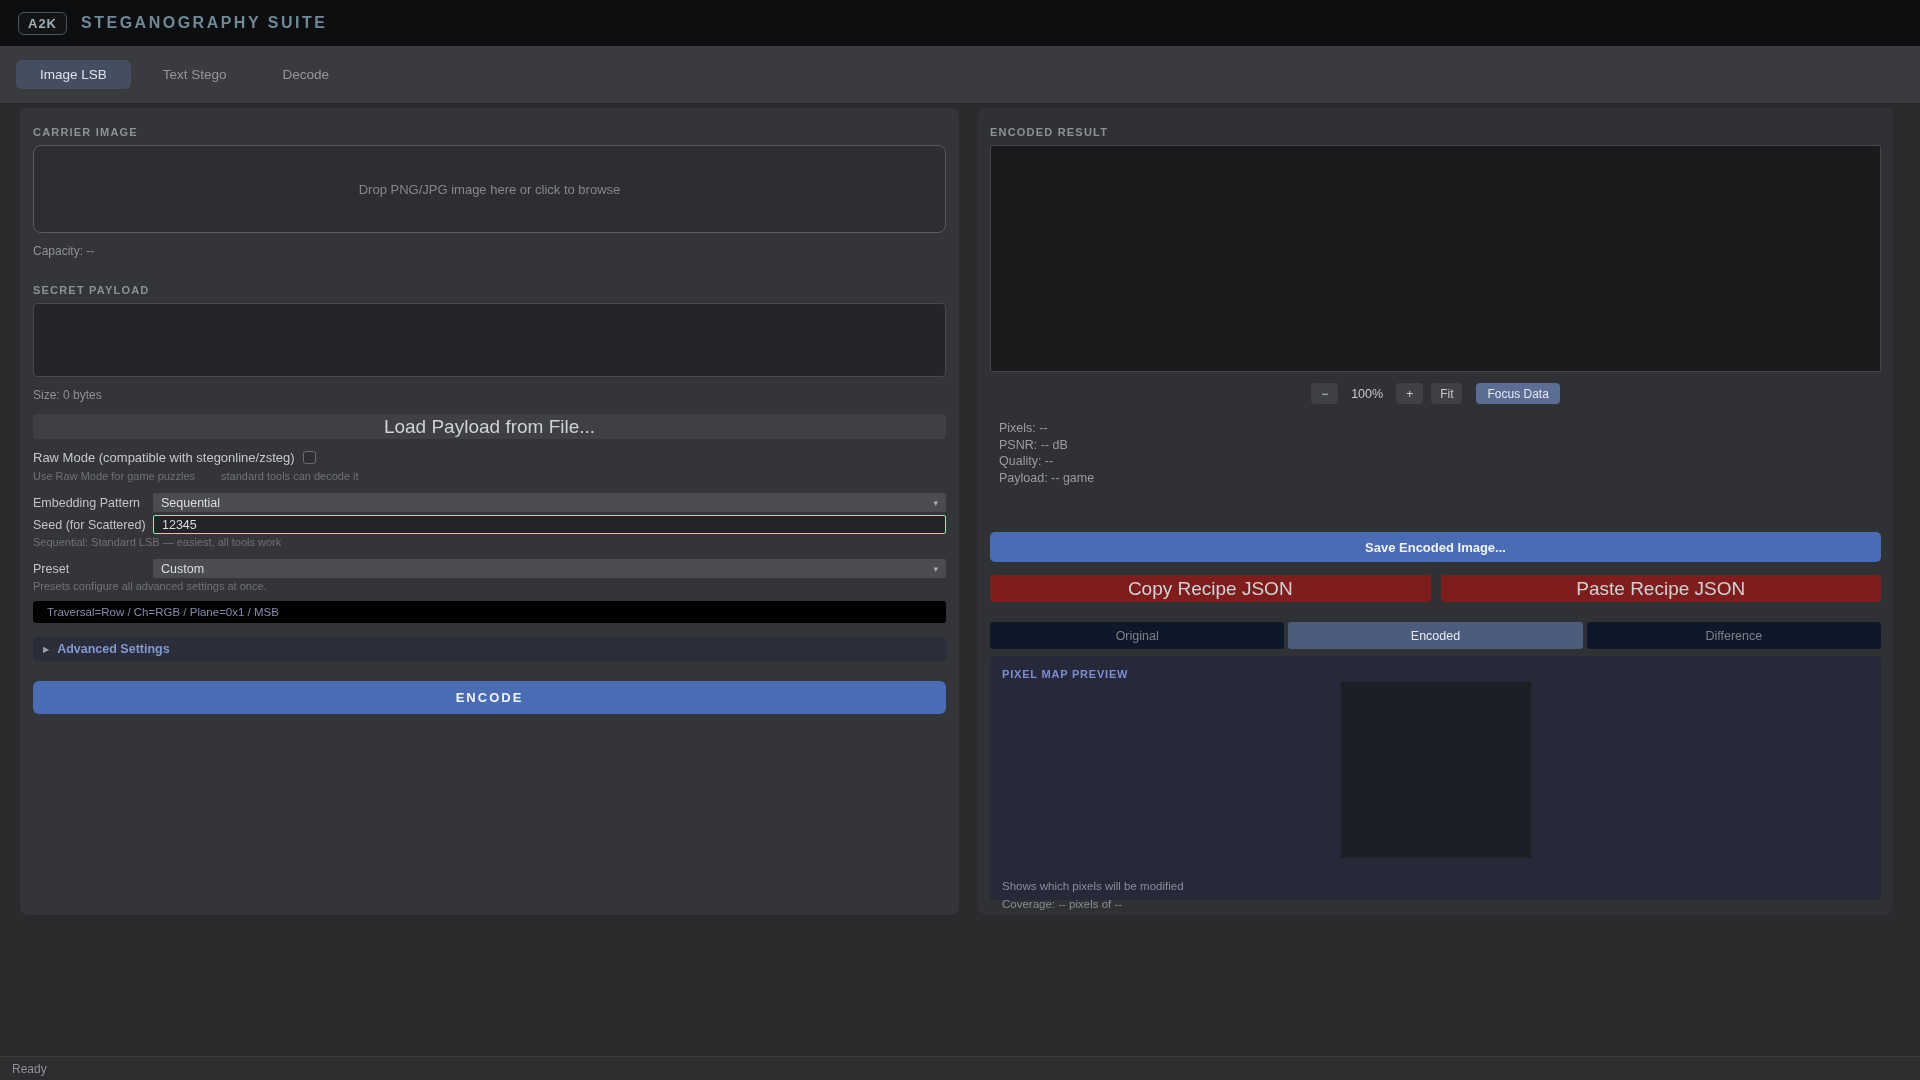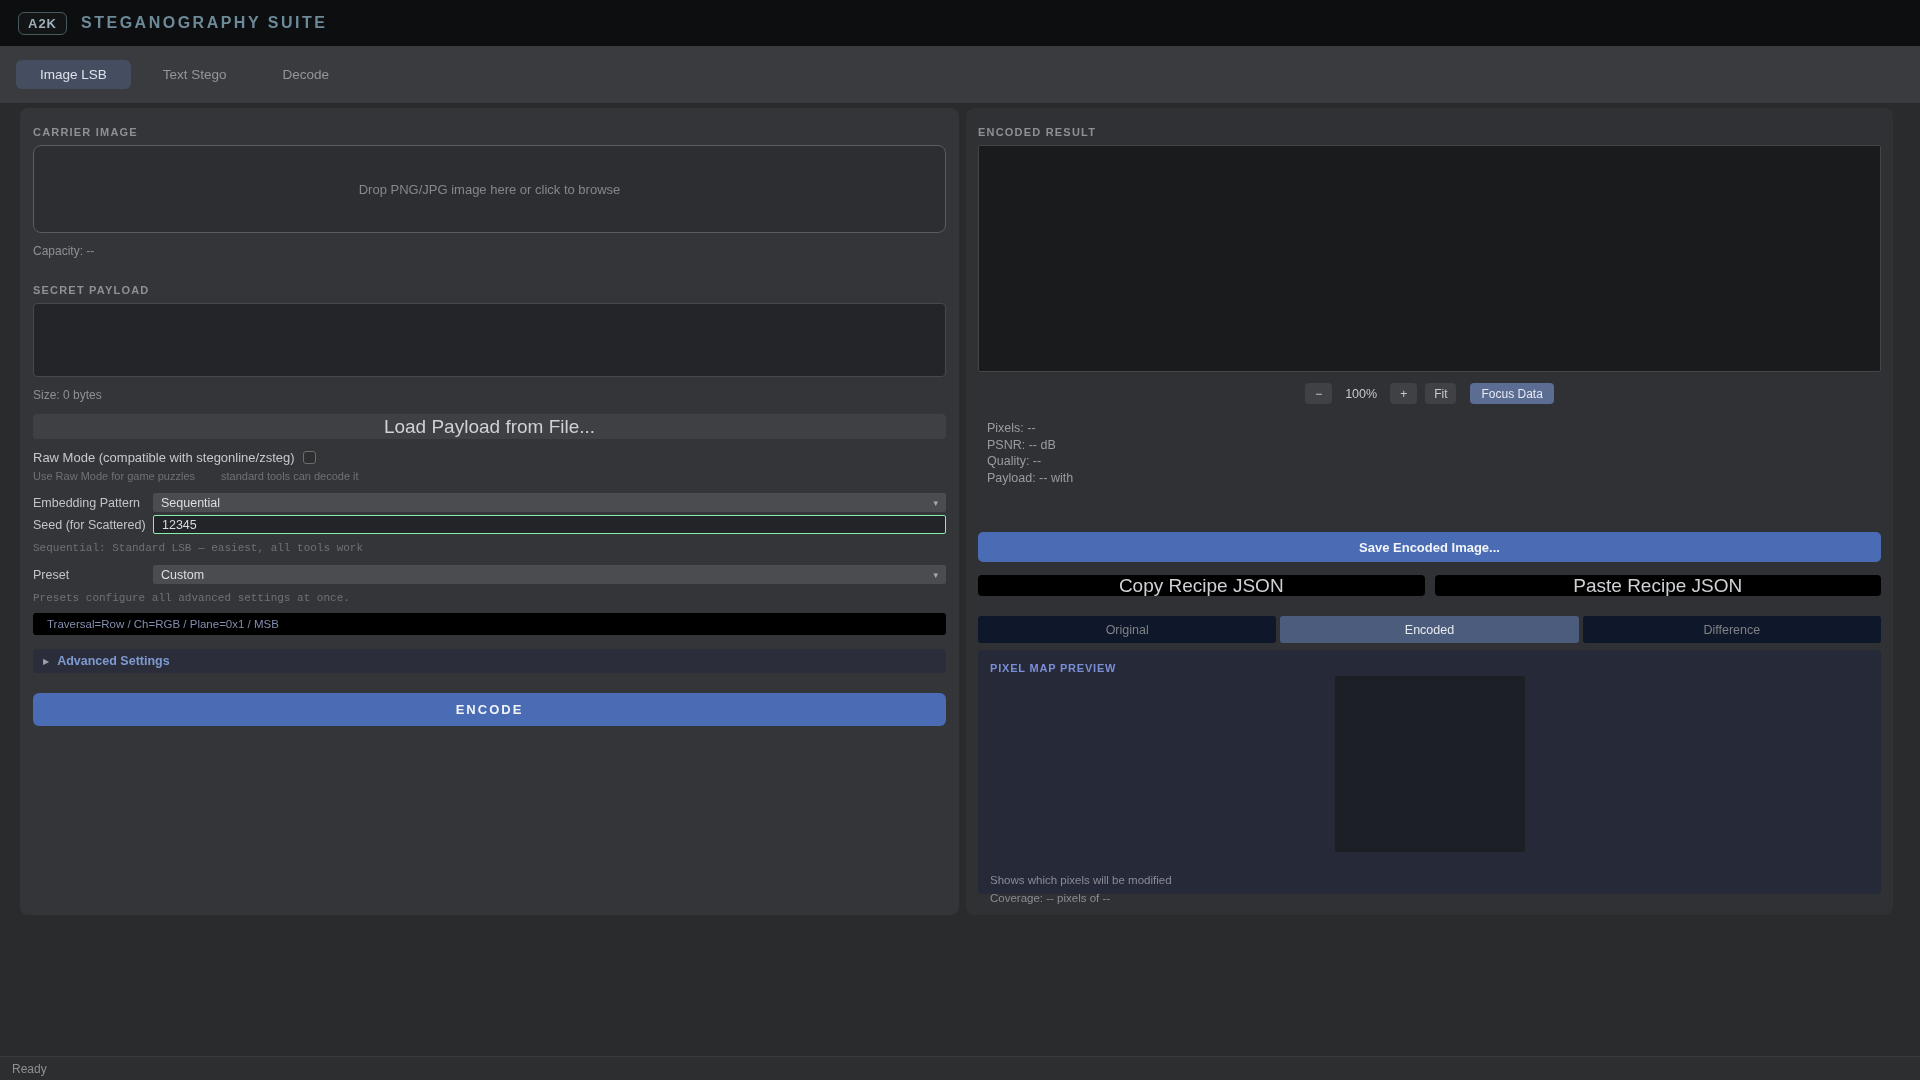--- a/index.html
+++ b/index.html
@@ -20,21 +20,21 @@
 
   
   .tabbar { height:58px; background:#3a3b3e; border-bottom:1px solid #272829; display:flex; align-items:center; padding-left:16px; gap:8px; flex:0 0 auto; }
   .tab {
     border:none; background:transparent; color:#95969a; font-size:13.5px;
     padding:7px 24px; border-radius:6px; cursor:pointer; font-family:inherit;
   }
   .tab.active { background:#454d60; color:#dde1e9; }
 
   
-  .main { display:flex; gap:7px; padding:4px 27px 0 20px; align-items:flex-end; flex:0 0 auto; }
+  .main { display:flex; gap:19px; padding:4px 27px 0 20px; align-items:flex-end; flex:0 0 auto; }
   .panel { height:807px; border-radius:8px; overflow:hidden; }
   .panel.left  { width:939px; background:#343538; padding:0 13px; }
   .panel.right { flex:1; background:#303134; padding:0 12px; }
 
   .sec-label { color:#8d9095; font-size:11px; font-weight:bold; letter-spacing:1.2px; }
   .meta { color:#8e9094; font-size:12px; }
   .hint { color:#6f7175; font-size:11px; }
 
   
   .lbl-carrier { margin-top:18px; }
@@ -69,21 +69,21 @@
   .form-label { width:120px; flex:0 0 auto; color:#c3c4c8; font-size:12.5px; }
   .select {
     flex:1; height:19px; background:#4a4c50; color:#dcdee2; border-radius:2px;
     display:flex; align-items:center; padding:0 8px; font-size:12.5px; cursor:pointer;
   }
   .select .caret { margin-left:auto; font-size:9px; color:#a9abaf; }
   .text-input {
     flex:1; height:19px; background:#232427; border:1px solid #86efac; border-radius:2px;
     color:#d8dade; font-size:12.5px; padding:0 8px; font-family:inherit;
   }
-  .hint.row-hint { margin-top:8px;font-family:Liberation Mono, monospace; }
+  .hint.row-hint { margin-top:2px; }
   .recipe-bar {
     margin-top:9px; height:22px; background:#000000; border-radius:3px;
     display:flex; align-items:center; padding:0 14px;
     color:#838dae; font-size:11.5px; 
   }
   .advanced-bar {
     margin-top:14px; height:24px; background:#2b2d3a; border-radius:4px;
     display:flex; align-items:center; padding:0 10px; cursor:pointer;
   }
   .advanced-bar .tri { font-size:8px; color:#9aa0ac; margin-right:8px; }
@@ -99,21 +99,21 @@
   .zoom-row { margin-top:11px; display:flex; align-items:center; justify-content:center; height:21px; }
   .zbtn { height:21px; border:none; border-radius:4px; background:#3f4144; color:#c9cbd0; font-size:12px; cursor:pointer; font-family:inherit; }
   .zbtn.sq { width:27px; }
   .zoom-level { width:58px; text-align:center; color:#c9c9cd; font-size:12.5px; }
   .zbtn.fit { margin-left:8px; padding:0 9px; }
   .zbtn.focus { margin-left:14px; padding:0 11px; background:#5b6d93; color:#e6e9f0; }
   .stats { margin-top:16px; padding-left:9px; }
   .stats div { color:#9a9ca0; font-size:12.5px; line-height:16.5px; }
   .save { width:100%; margin-top:46px; height:30px; font-weight:bold; font-size:13px; border-radius:5px; }
   .recipe-btn-row { margin-top:13px; display:flex; gap:10px; }
-  .recipe-btn-row .btn { flex:1; height:21px; background:#000000; }
+  .recipe-btn-row .btn { flex:1; height:27px; background:#7f1d1d; }
   .view-tabs { margin-top:20px; display:flex; gap:4px; }
   .vtab {
     flex:1; height:27px; border:none; border-radius:3px; background:#0f172a; color:#7f8185;
     font-size:12.5px; cursor:pointer; font-family:inherit;
   }
   .vtab.active { background:#4c5c7c; color:#e8eaf0; }
   .pixel-panel { margin-top:7px; height:244px; background:#262938; border-radius:4px; padding:12px 12px; }
   .pixel-label { color:#7a8ed6; font-size:11px; font-weight:bold; letter-spacing:0.8px; }
   .pixel-canvas { width:190px; height:176px; background:#1d1f27; margin:2px auto 0 auto; } 
   .pp-caption { color:#8a8c96; font-size:11.5px; margin-top:8px; }
@@ -213,21 +213,21 @@
         <span class="zoom-level">100%</span>
         <button class="zbtn sq">+</button>
         <button class="zbtn fit">Fit</button>
         <button class="zbtn focus">Focus Data</button>
       </div>
 
       <div class="stats">
         <div>Pixels: --</div>
         <div>PSNR: -- dB</div>
         <div>Quality: --</div>
-        <div>Payload: -- with</div>
+        <div>Payload: -- game</div>
       </div>
 
       <button class="btn primary save">Save Encoded Image...</button>
 
       <div class="recipe-btn-row">
         <button class="btn">Copy Recipe JSON</button>
         <button class="btn">Paste Recipe JSON</button>
       </div>
 
       <div class="view-tabs">

